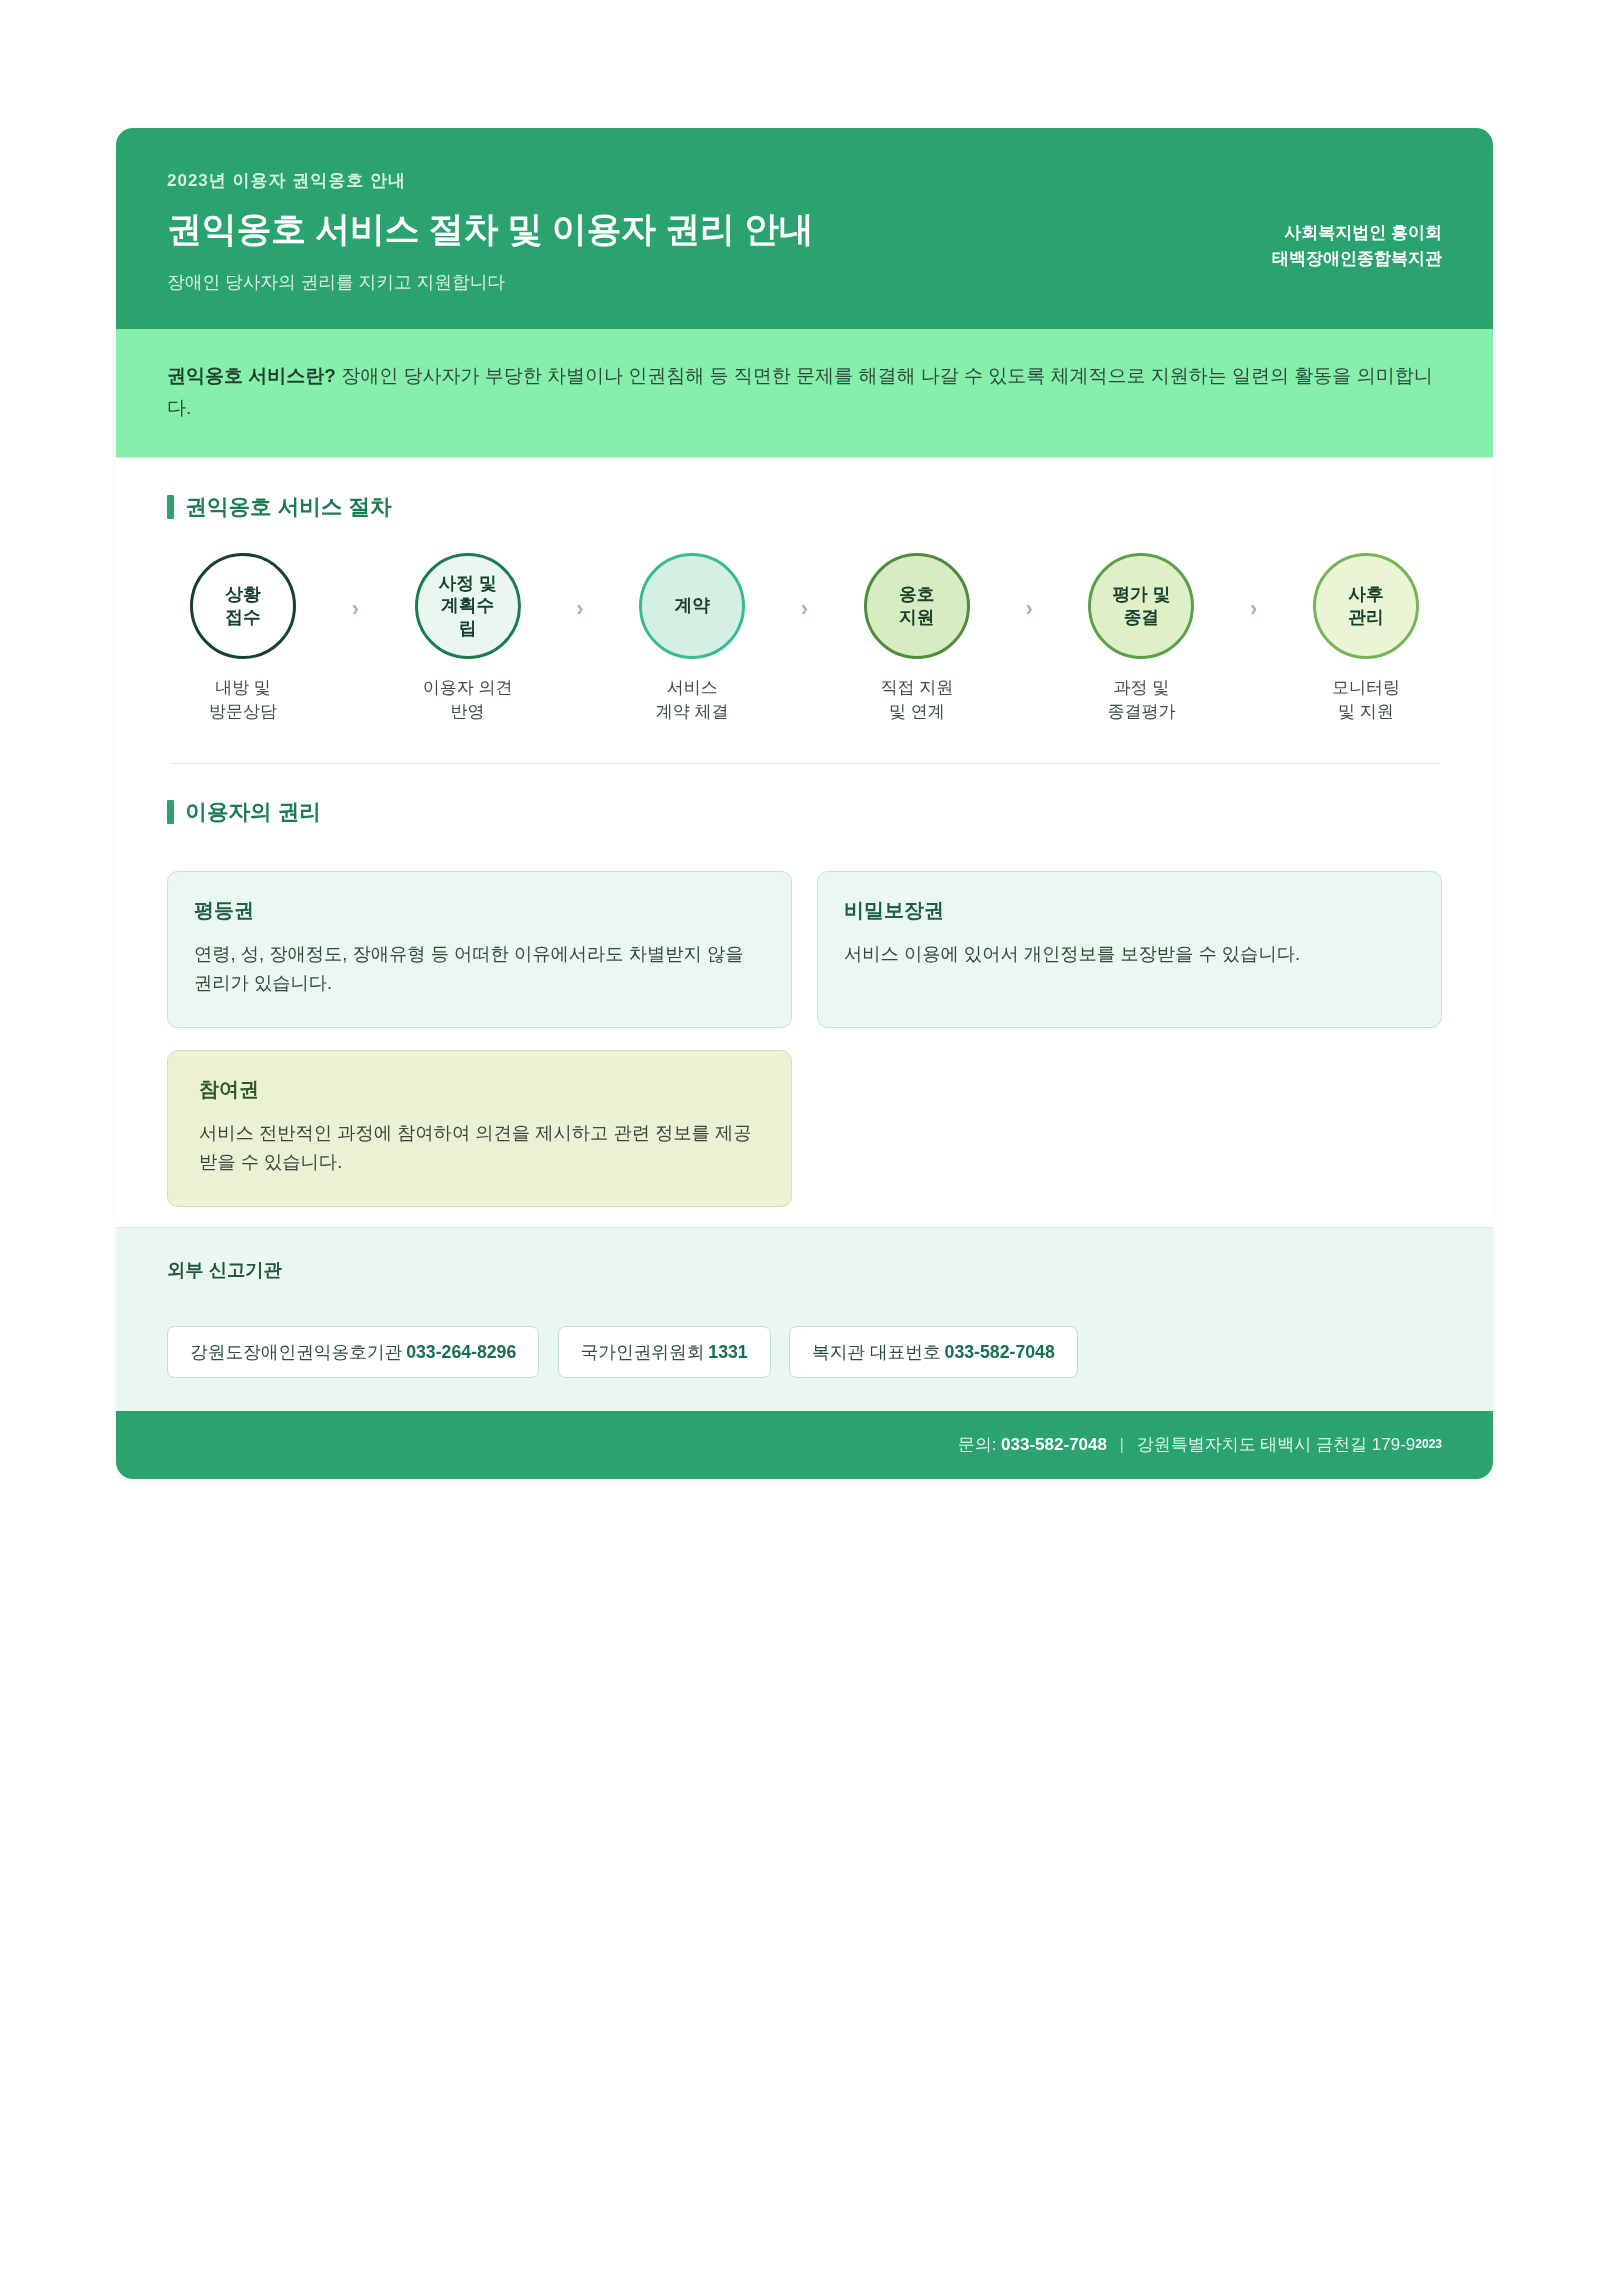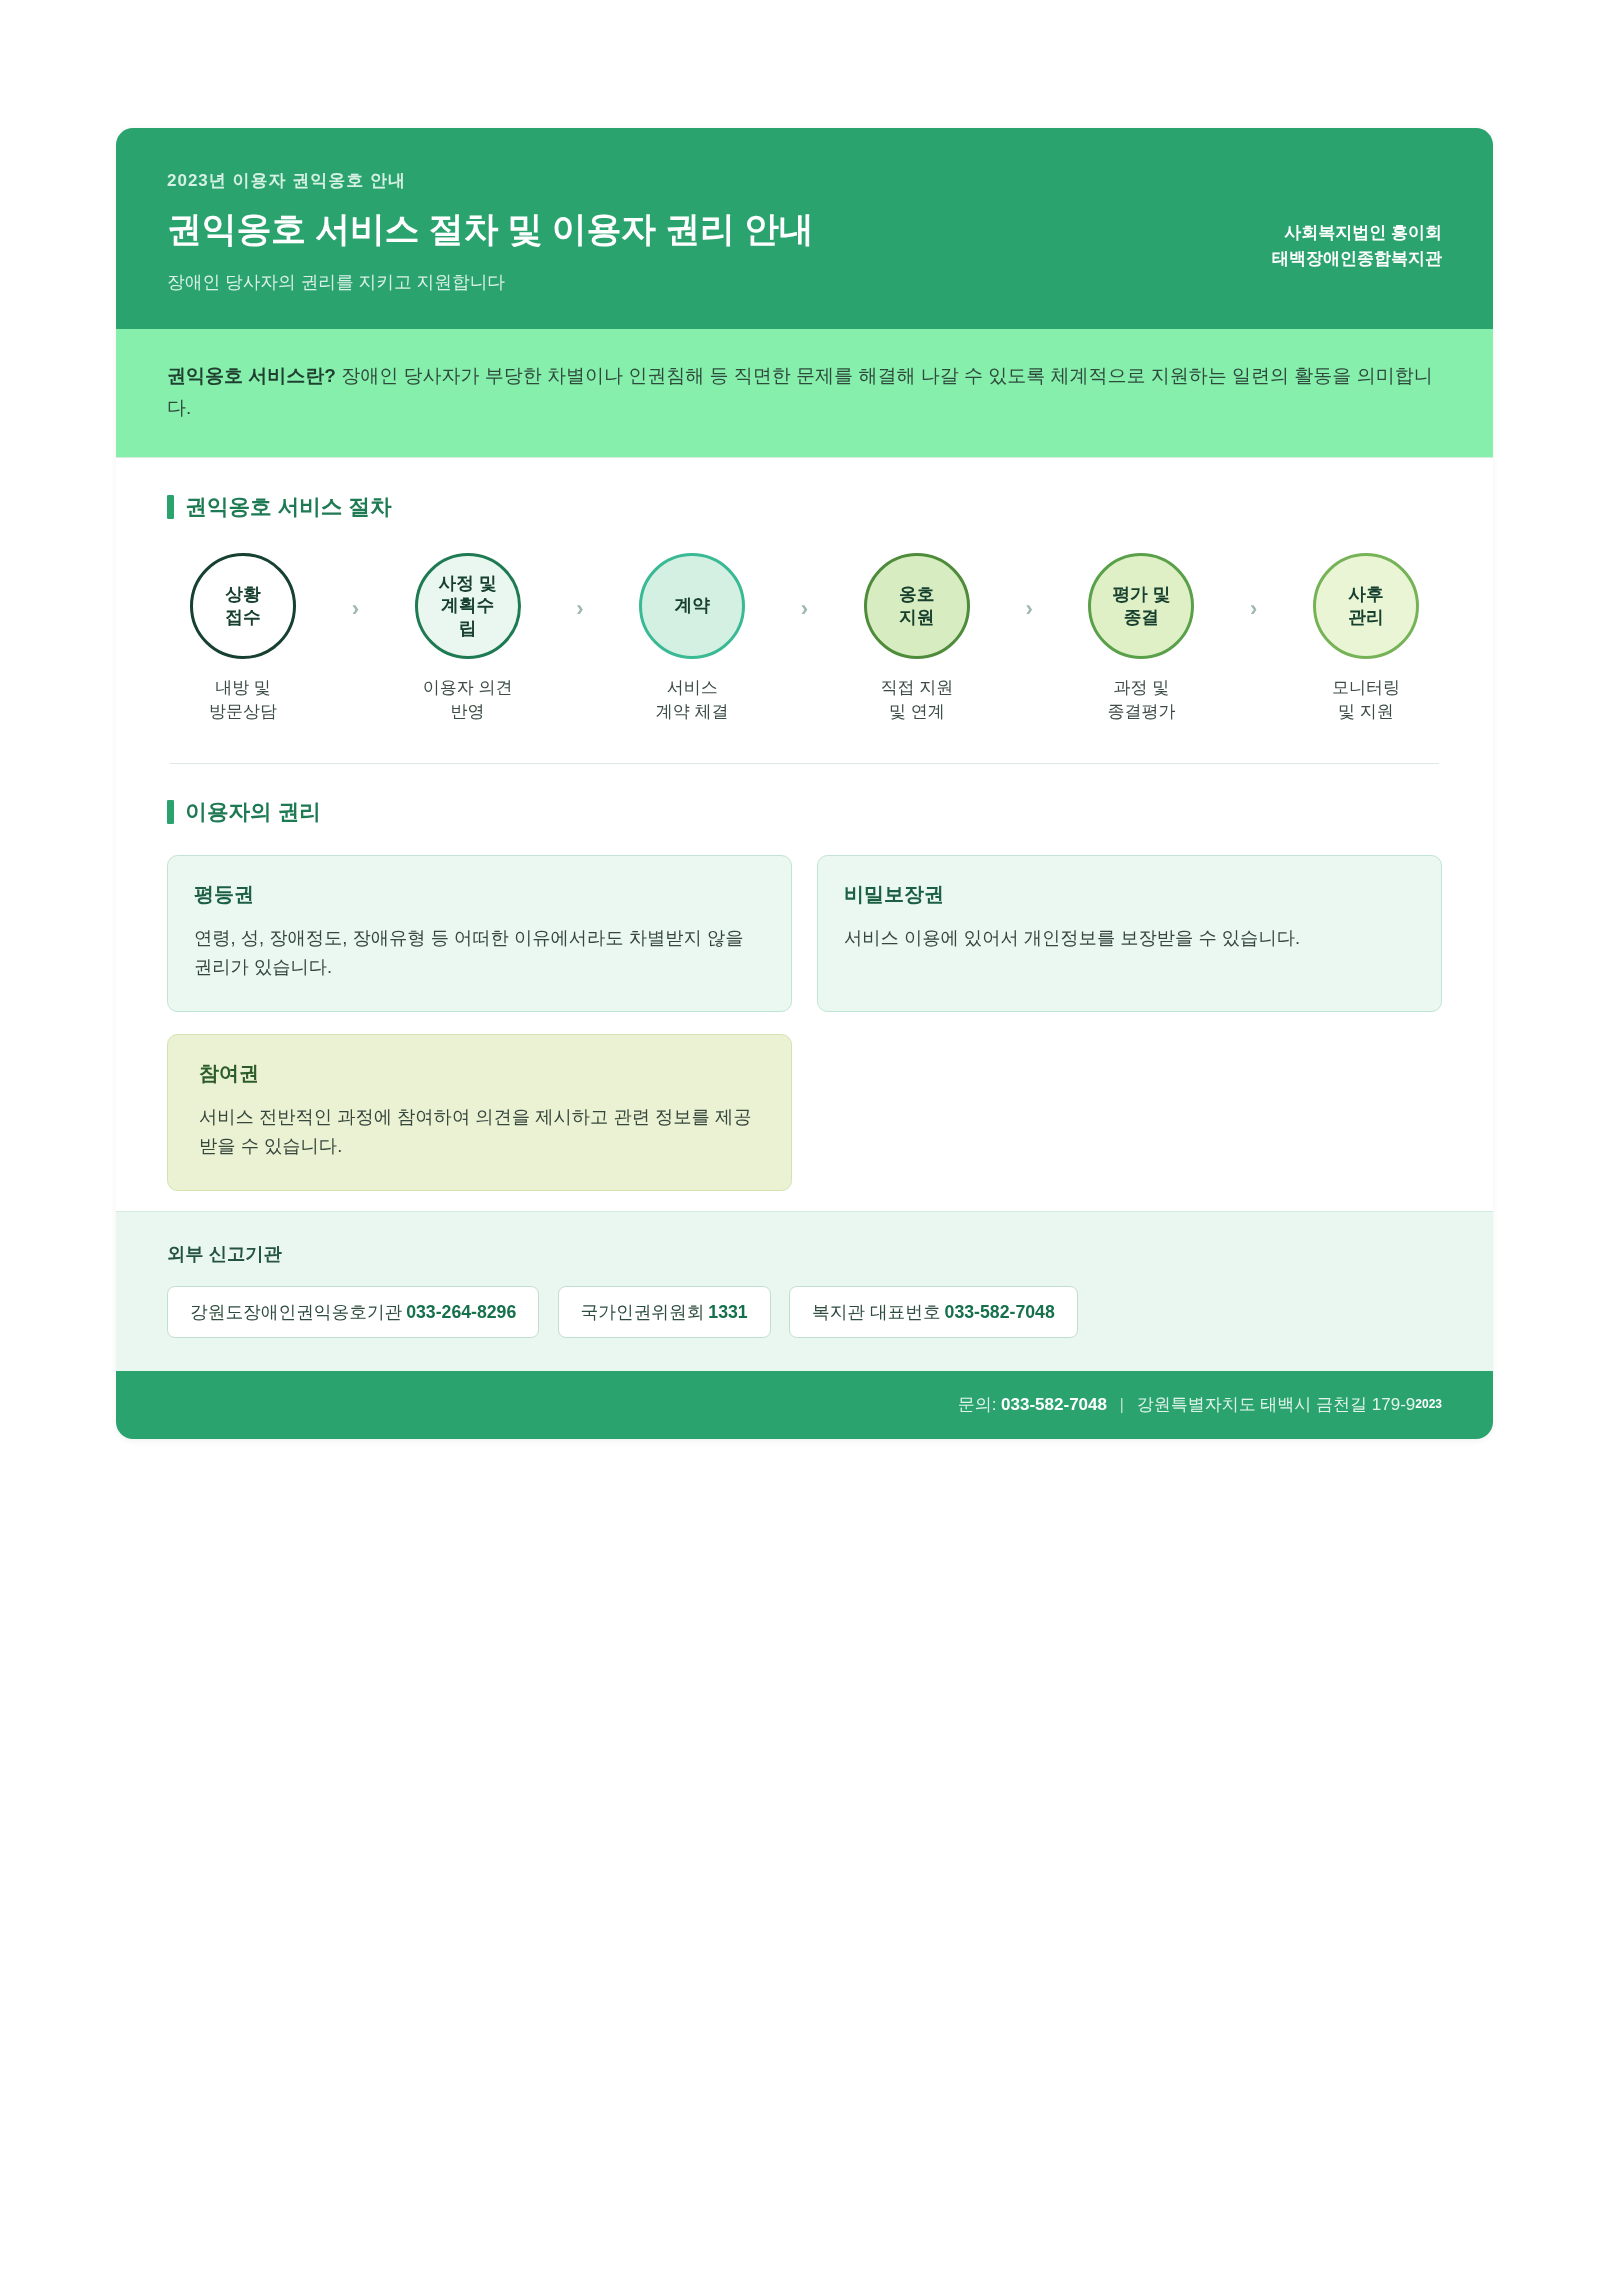--- a/index.html
+++ b/index.html
@@ -175,20 +175,21 @@
     margin-top: 2.6px;
   }
   .right-card {
     border-radius: 10.5px;
     padding: 25px 26px 26px 26px;
     min-height: 157px;
   }
   .right-card.teal {
     background: #eaf8f1;
     border: 1.3px solid #bfe4d3;
+    margin-top: 16px;
   }
   .right-card.lime {
     background: #dcecb8;
     border: 1.3px solid #c9de9d;
   }
   .right-card.lime2 {
     background: #eaf2d3;
     border: 1.3px solid #d3e2b0;
     padding-left: 31px;
   }
@@ -224,20 +225,21 @@
     flex-wrap: wrap;
   }
   .chip {
     background: #ffffff;
     border: 1.3px solid #bfe0d0;
     border-radius: 7.9px;
     padding: 13px 22px;
     font-size: 17.7px;
     color: #2d4b3e;
     white-space: nowrap;
+    margin-top: 24px;
   }
   .chip b {
     color: #15704b;
     font-weight: 700;
     margin-left: 3.9px;
   }
 
   
   .footer {
     background: #2aa36f;

